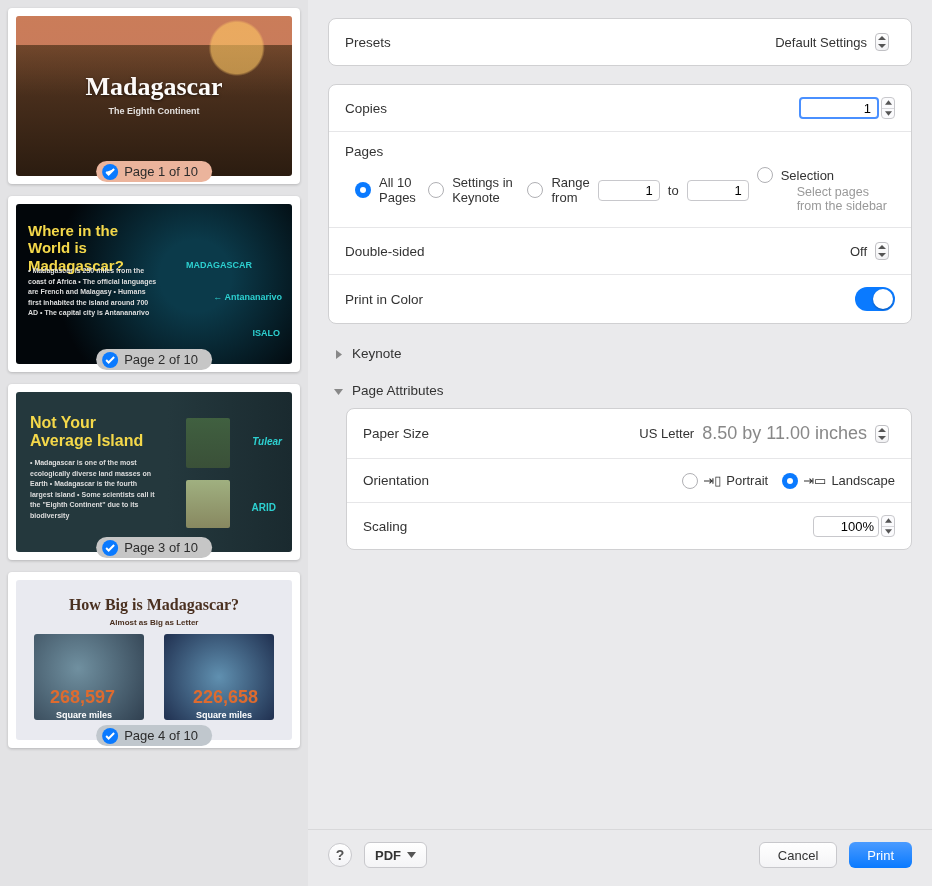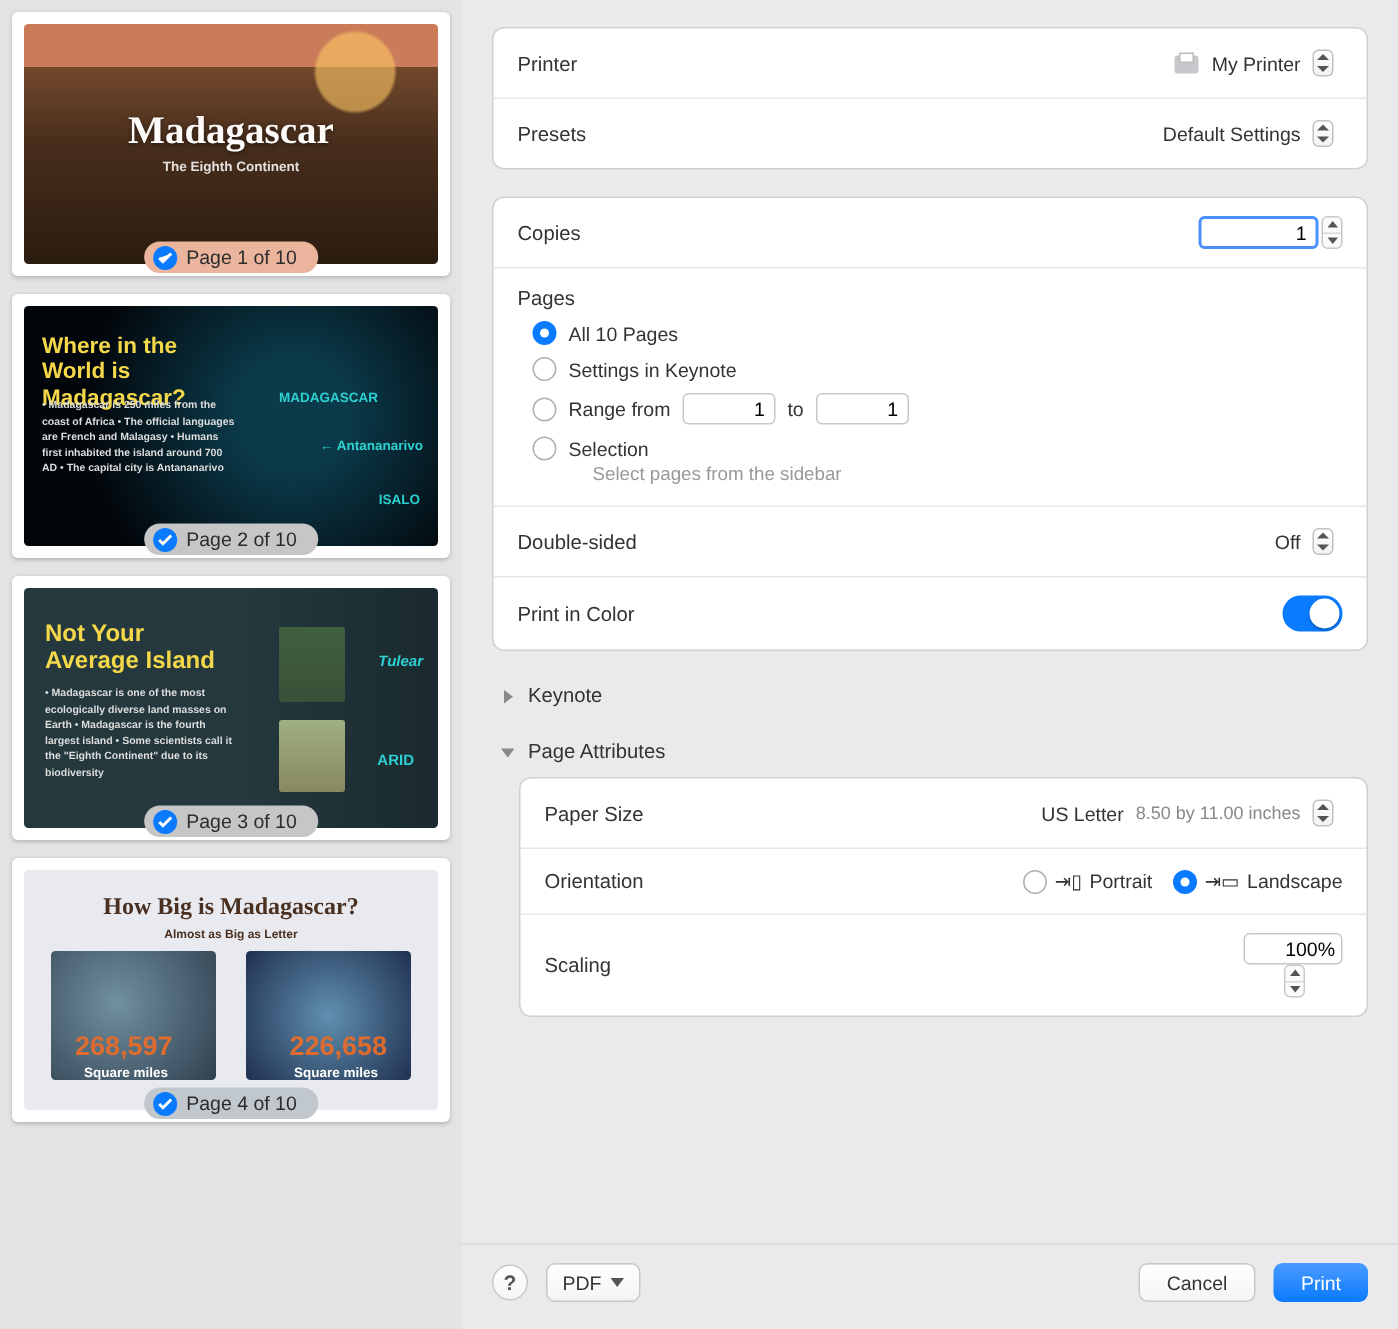--- a/index.html
+++ b/index.html
@@ -141,35 +141,35 @@
 .popup {
   display:flex;align-items:center;gap:8px;
   padding:2px 6px 2px 6px;
   border-radius:4px;
 }
 .updown {
   width:14px;height:18px;display:inline-flex;flex-direction:column;justify-content:center;align-items:center;
   border:1px solid #c0c0c4;border-radius:4px;background:linear-gradient(#fff,#f2f2f4);
 }
 .updown svg{width:8px;height:6px;fill:#555;}
-.val-muted{color:#888;font-size:12px;}
+.val-muted{color:#888;font-size:18px;}
 
 .copies-input{
   width:80px;height:22px;border:2px solid #4a90ff;border-radius:4px;
   text-align:right;padding:0 6px;font-size:13px;outline:none;background:#fff;
 }
 .stepper{
   width:14px;height:22px;display:flex;flex-direction:column;border:1px solid #c8c8cc;border-radius:4px;margin-left:2px;background:#fbfbfd;
 }
 .stepper div{flex:1;display:flex;align-items:center;justify-content:center;}
 .stepper div + div{border-top:1px solid #d8d8dc;}
 .stepper svg{width:7px;height:5px;fill:#555;}
 
 .section-title{font-size:13.5px;color:#333;margin-bottom:8px;}
-.radio-list{display:flex;flex-direction:column;gap:8px;}
+.radio-list{display:flex;flex-direction:row;gap:8px;}
 .radio-item{display:flex;align-items:center;gap:8px;}
 .radio{
   width:16px;height:16px;border-radius:50%;border:1px solid #b0b0b4;background:#fff;display:flex;align-items:center;justify-content:center;flex-shrink:0;
 }
 .radio.checked{border:none;background:#0a7aff;}
 .radio.checked::after{content:"";width:6px;height:6px;border-radius:50%;background:#fff;}
 .mini-input{width:62px;height:21px;border:1px solid #c8c8cc;border-radius:4px;text-align:right;padding:0 6px;font-size:13px;background:#fff;}
 .small-muted{font-size:12.5px;color:#999;}
 
 .toggle{
@@ -197,21 +197,21 @@
   display:flex;align-items:center;justify-content:space-between;
   background:#eaeaec;
 }
 .footer-left{display:flex;align-items:center;gap:12px;}
 .help-btn{
   width:24px;height:24px;border-radius:50%;border:1px solid #c8c8cc;background:linear-gradient(#fff,#f4f4f6);
   display:flex;align-items:center;justify-content:center;color:#555;font-size:14px;font-weight:600;
 }
 .pdf-btn{
   height:26px;padding:0 10px;border-radius:6px;border:1px solid #c8c8cc;background:linear-gradient(#fff,#f4f4f6);
-  display:flex;align-items:center;gap:6px;font-size:13px;color:#333;
+  display:flex;align-items:center;gap:6px;font-size:13px;color:#333;font-weight:bold;
 }
 .footer-right{display:flex;align-items:center;gap:12px;}
 .btn{
   height:26px;padding:0 18px;border-radius:6px;font-size:13px;display:flex;align-items:center;justify-content:center;
 }
 .btn-default{border:1px solid #c8c8cc;background:linear-gradient(#fff,#f4f4f6);color:#333;}
 .btn-primary{border:none;background:linear-gradient(#4a9bff,#0a7aff);color:#fff;font-weight:500;}
 
 .printer-icon{width:18px;height:14px;display:inline-block;position:relative;}
 .printer-icon::before{content:"";position:absolute;inset:2px 1px 0 1px;background:#c8c8cc;border-radius:2px;}
@@ -302,35 +302,20 @@
       <span>Page 4 of 10</span>
     </div>
   </div>
 
 </div>
 
 <div class="right">
   <div class="scroll-area">
 
     <div class="panel">
-      <div class="row">
-        <span class="row-label">Printer</span>
-        <div class="popup">
-          <span class="printer-icon"></span>
-          <span>My Printer</span>
-          <span class="updown">
-            <svg viewBox="0 0 8 6">
-                <path d="M4 0L0 4h8z"></path>
-              </svg>
-              <svg viewBox="0 0 8 6">
-                <path d="M4 6L0 2h8z"></path>
-              </svg>
-          </span>
-        </div>
-      </div>
       <div class="row">
         <span class="row-label">Presets</span>
         <div class="popup">
           <span>Default Settings</span>
           <span class="updown">
             <svg viewBox="0 0 8 6">
                 <path d="M4 0L0 4h8z"></path>
               </svg>
               <svg viewBox="0 0 8 6">
                 <path d="M4 6L0 2h8z"></path>
@@ -455,21 +440,21 @@
           </label>
           <label class="orient-item">
             <span class="radio checked"></span>
             <span class="page-glyph">⇥▭</span>
             <span>Landscape</span>
           </label>
         </div>
       </div>
       <div class="row">
         <span class="row-label">Scaling</span>
-        <div style="display:flex;align-items:center;flex-direction:column;">
+        <div style="display:flex;align-items:center;">
           <input class="scale-input" value="100%" style="">
           <div class="stepper">
             <div>
                 <svg viewBox="0 0 8 5">
                   <path d="M4 0L0 5h8z"></path>
                 </svg>
               </div>
             <div>
                 <svg viewBox="0 0 8 5">
                   <path d="M4 5L0 0h8z"></path>

